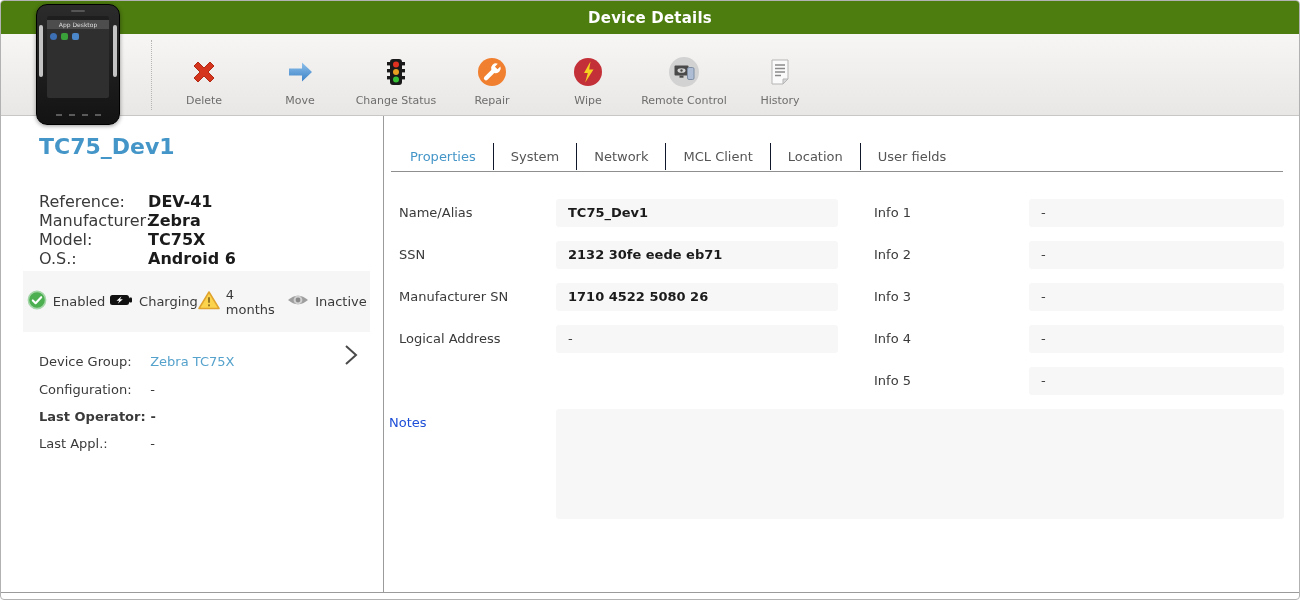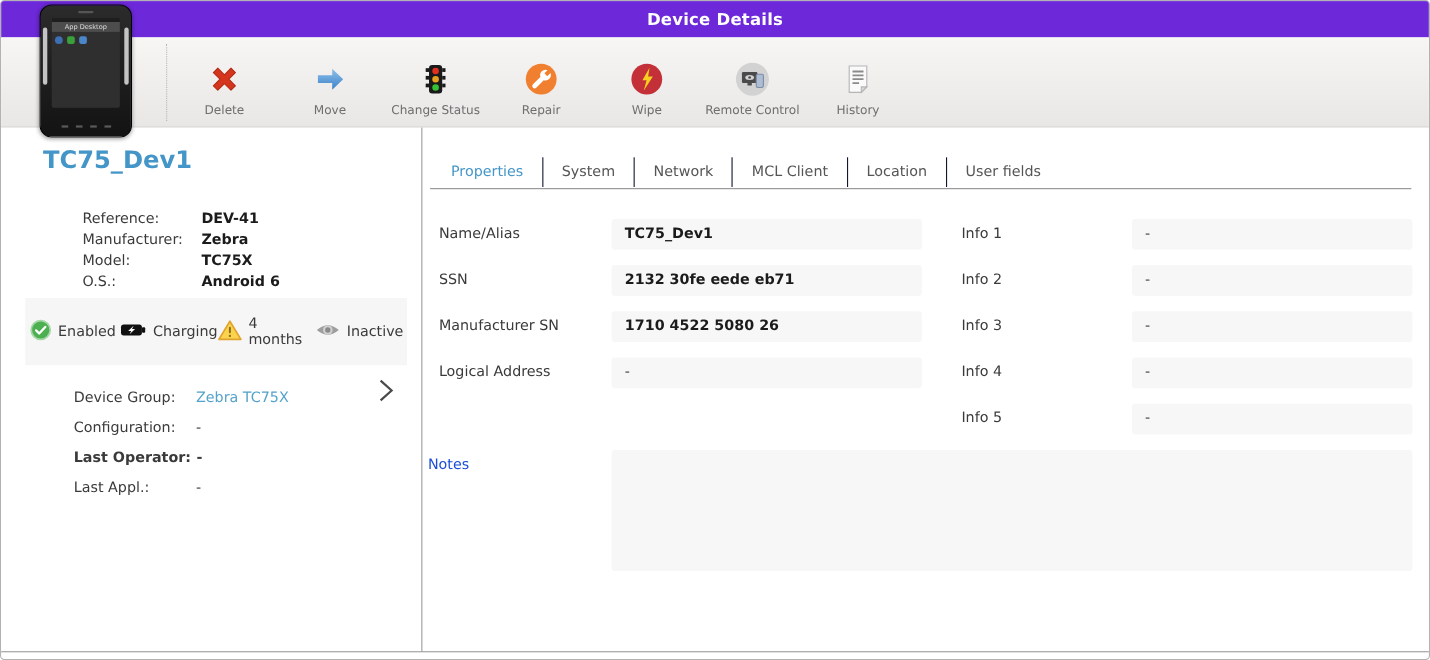--- a/index.html
+++ b/index.html
@@ -1,21 +1,21 @@
 <!DOCTYPE html>
 <html><head>
 <meta charset="utf-8">
 <style>
   * { margin:0; padding:0; box-sizing:border-box; }
   html,body { background:#fff; }
   body { font-family:"DejaVu Sans", sans-serif; color:#3a3a3a; }
   .page { position:relative; width:1300px; height:600px; border:1px solid #b2b2b2; border-radius:4px; overflow:hidden; background:#fff; }
 
   
-  .titlebar { position:absolute; left:0; top:0; width:100%; height:33px; background:#6d28d9; display:flex; align-items:center; justify-content:center; }
+  .titlebar { position:absolute; left:0; top:0; width:100%; height:33px; background:#4d7c0f; display:flex; align-items:center; justify-content:center; }
   .titlebar .title { color:#fff; font-size:15px; font-weight:bold; letter-spacing:.2px; }
 
   
   .toolbar { position:absolute; left:0; top:33px; width:100%; height:82px;
              background:linear-gradient(#f7f6f5,#e9e7e5); border-bottom:1px solid #c9c7c5; }
   .toolbar-sep { position:absolute; left:150px; top:6px; height:70px; border-left:1px dotted #b5b5b5; }
   .tb-group { position:absolute; left:155px; top:0; height:100%; display:flex; }
   .tb-btn { width:96px; height:100%; display:flex; flex-direction:column; align-items:center; justify-content:flex-end; padding-bottom:8px; cursor:pointer; }
   .tb-btn .tb-icon { height:34px; display:flex; align-items:center; justify-content:center; margin-bottom:5px; }
   .tb-btn .tb-label { font-size:11px; color:#6e6e6e; white-space:nowrap; }
@@ -39,28 +39,28 @@
   .phone .keys { position:absolute; left:0; right:0; bottom:8px; display:flex; justify-content:center; gap:7px; }
   .phone .keys i { width:6px; height:2px; background:#5a5a5a; }
 
   
   .main { position:absolute; left:0; top:115px; width:100%; height:477px; border-bottom:1px solid #9b9b9b; background:#fff; }
   .left-panel { position:absolute; left:0; top:0; width:383px; height:100%; border-right:1px solid #9b9b9b; }
   .content { position:absolute; left:384px; top:0; right:0; height:100%; }
 
   
   .dev-title { position:absolute; left:38px; top:18px; font-size:22px; font-weight:bold; color:#4596c8; }
-  .kv { position:absolute; font-size:13px;margin-left:36px; }
+  .kv { position:absolute; font-size:16px; }
   .kv .k { display:inline-block; width:104px; color:#3a3a3a; }
   .kv .v { font-weight:bold; color:#1b1b1b; }
   .status-strip { position:absolute; left:22px; top:155px; width:347px; height:61px; background:#f6f6f6; display:flex; }
   .status-item { flex:1; display:flex; flex-direction:row; align-items:center; justify-content:center; gap:6px; }
   .status-item .st-label { font-size:13px; color:#3a3a3a; }
   .grp-row { position:absolute; font-size:13px; }
-  .grp-row .gk { display:inline-block; width:107px; color:#3a3a3a;margin-left:28px; }
+  .grp-row .gk { display:inline-block; width:107px; color:#3a3a3a; }
   .grp-row a { color:#55a2cc; text-decoration:none; cursor:pointer; }
   .grp-row .gv { color:#3a3a3a; }
   .chevron { position:absolute; left:343px; top:228px; cursor:pointer; }
 
   
   .tabs { position:absolute; left:8px; top:27px; display:flex; }
   .tab { padding:6px 17px; font-size:13px; color:#555; cursor:pointer; white-space:nowrap; }
   .tab + .tab { border-left:1px solid #0f172a; }
   .tab.active { color:#4596c8; }
   .tabs-underline { position:absolute; left:6px; right:16px; top:55px; border-top:1px solid #8f8f8f; }

